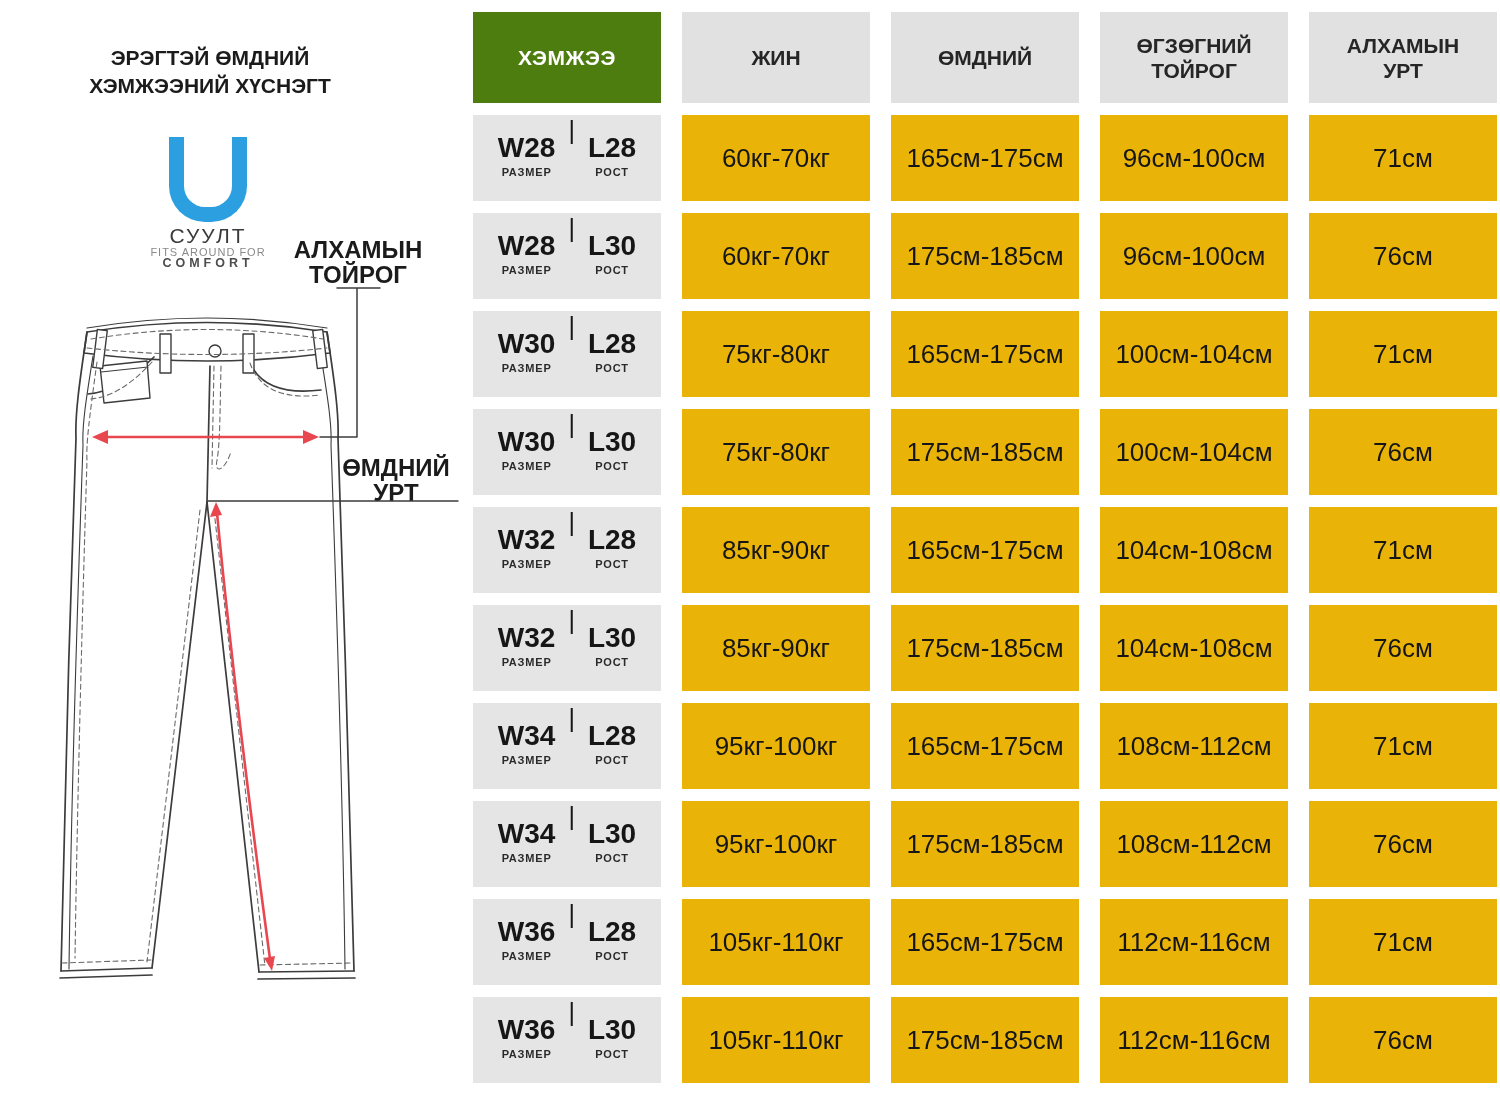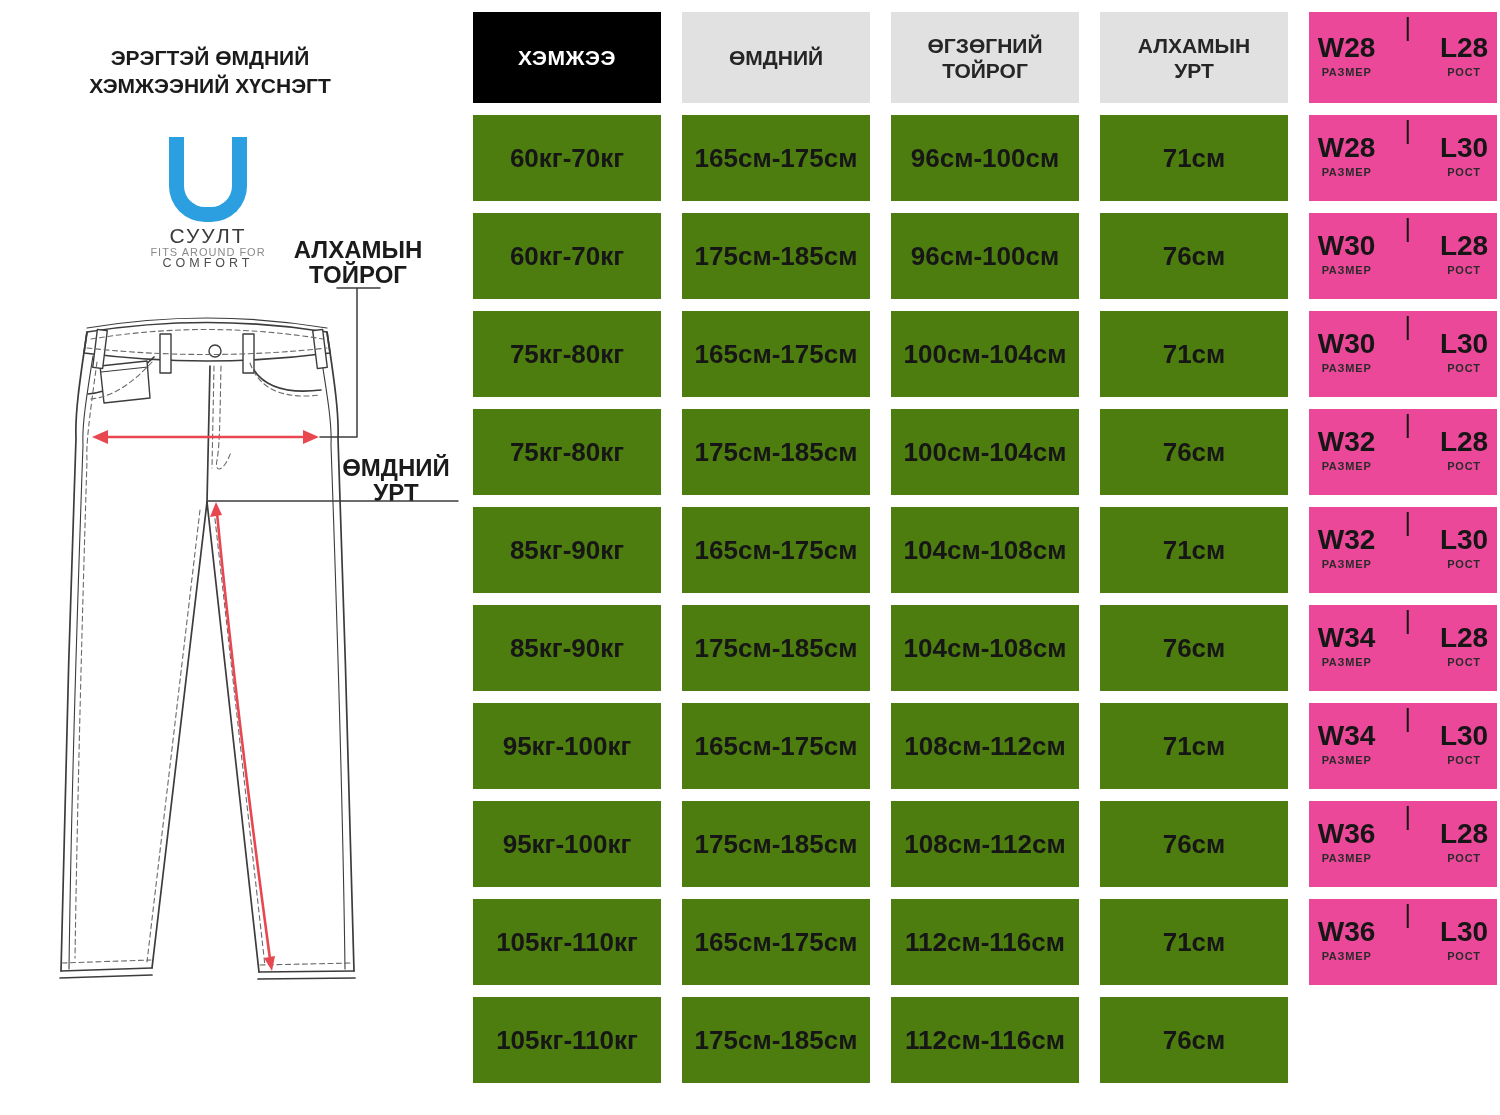--- a/index.html
+++ b/index.html
@@ -14,41 +14,41 @@
   }
   .logo{position:absolute;left:58px;top:130px;width:300px;text-align:center;}
   .logo-u{
     position:absolute;left:111px;top:7px;width:48px;height:70px;
     border:15px solid #2b9fe0;border-top:none;border-radius:0 0 36px 36px;
   }
   .logo-name{position:absolute;left:0;top:94px;width:300px;font-size:21px;font-weight:400;
     letter-spacing:2px;color:#3b3b3b;}
   .logo-tag1{position:absolute;left:0;top:116px;width:300px;font-size:11px;font-weight:400;
     letter-spacing:1px;color:#8a8a8a;}
-  .logo-tag2{position:absolute;left:0;top:126px;width:300px;font-size:12.5px;font-weight:400;
+  .logo-tag2{position:absolute;left:0;top:126px;width:300px;font-size:12.5px;font-weight:700;
     letter-spacing:4px;color:#4d4d4d;}
   .measure-label{
     position:absolute;text-align:center;font-size:24px;line-height:25px;font-weight:700;color:#1b1b1b;
   }
   #hip-label{left:288px;top:237px;width:140px;}
   #inseam-label{left:330px;top:455px;width:132px;}
   #pants-svg{position:absolute;left:0;top:0;pointer-events:none;}
 
   
   .table-grid{
     position:absolute;left:473px;top:12px;
     display:grid;grid-template-columns:repeat(5,188px);
     grid-template-rows:91px repeat(10,86px);
     column-gap:21px;row-gap:12px;
   }
   .cell{display:flex;align-items:center;justify-content:center;text-align:center;}
   .hcell{background:#e1e1e1;font-size:21px;line-height:25px;font-weight:600;color:#262626;padding:0 17px;}
-  .hcell.dark{background:#000000;color:#ffffff;letter-spacing:.5px;}
-  .dcell{background:#4d7c0f;font-size:26px;font-weight:700;color:#161616;}
-  .scell{background:#ec4899;padding-bottom:5px;gap:16px;}
+  .hcell.dark{background:#4d7c0f;color:#ffffff;letter-spacing:.5px;}
+  .dcell{background:#eab308;font-size:26px;font-weight:400;color:#161616;}
+  .scell{background:#e5e5e5;padding-bottom:5px;}
   .sz-col{display:flex;flex-direction:column;align-items:center;}
   .sz-main{font-size:28px;line-height:30px;font-weight:700;color:#161616;}
   .sz-sub{font-size:11px;font-weight:700;letter-spacing:.8px;color:#2a2a2a;margin-top:3px;}
   .sz-div{font-size:25px;line-height:30px;font-weight:400;margin:0 13px;color:#161616;align-self:flex-start;}
 </style>
 </head>
 <body>
 
 <div class="page-title">
   <div>ЭРЭГТЭЙ ӨМДНИЙ</div>
@@ -131,20 +131,21 @@
   <g fill="#e84750" stroke="none">
     <polygon points="92,437 108,430 108,444"></polygon>
     <polygon points="319,437 303,430 303,444"></polygon>
     <polygon points="216,502 210,517 222,515"></polygon>
     <polygon points="272,971 275,956 264,958"></polygon>
   </g>
 </svg>
 
 <div class="table-grid" id="grid">
   <div class="cell hcell dark">ХЭМЖЭЭ</div>
+  <div class="cell hcell">ЖИН</div>
   <div class="cell hcell">ӨМДНИЙ</div>
   <div class="cell hcell">ӨГЗӨГНИЙ ТОЙРОГ</div>
   <div class="cell hcell">АЛХАМЫН УРТ</div>
 
   <div class="cell scell">
     <div class="sz-col">
       <span class="sz-main">W28</span>
       <span class="sz-sub">РАЗМЕР</span>
     </div>
     <span class="sz-div">|</span>

